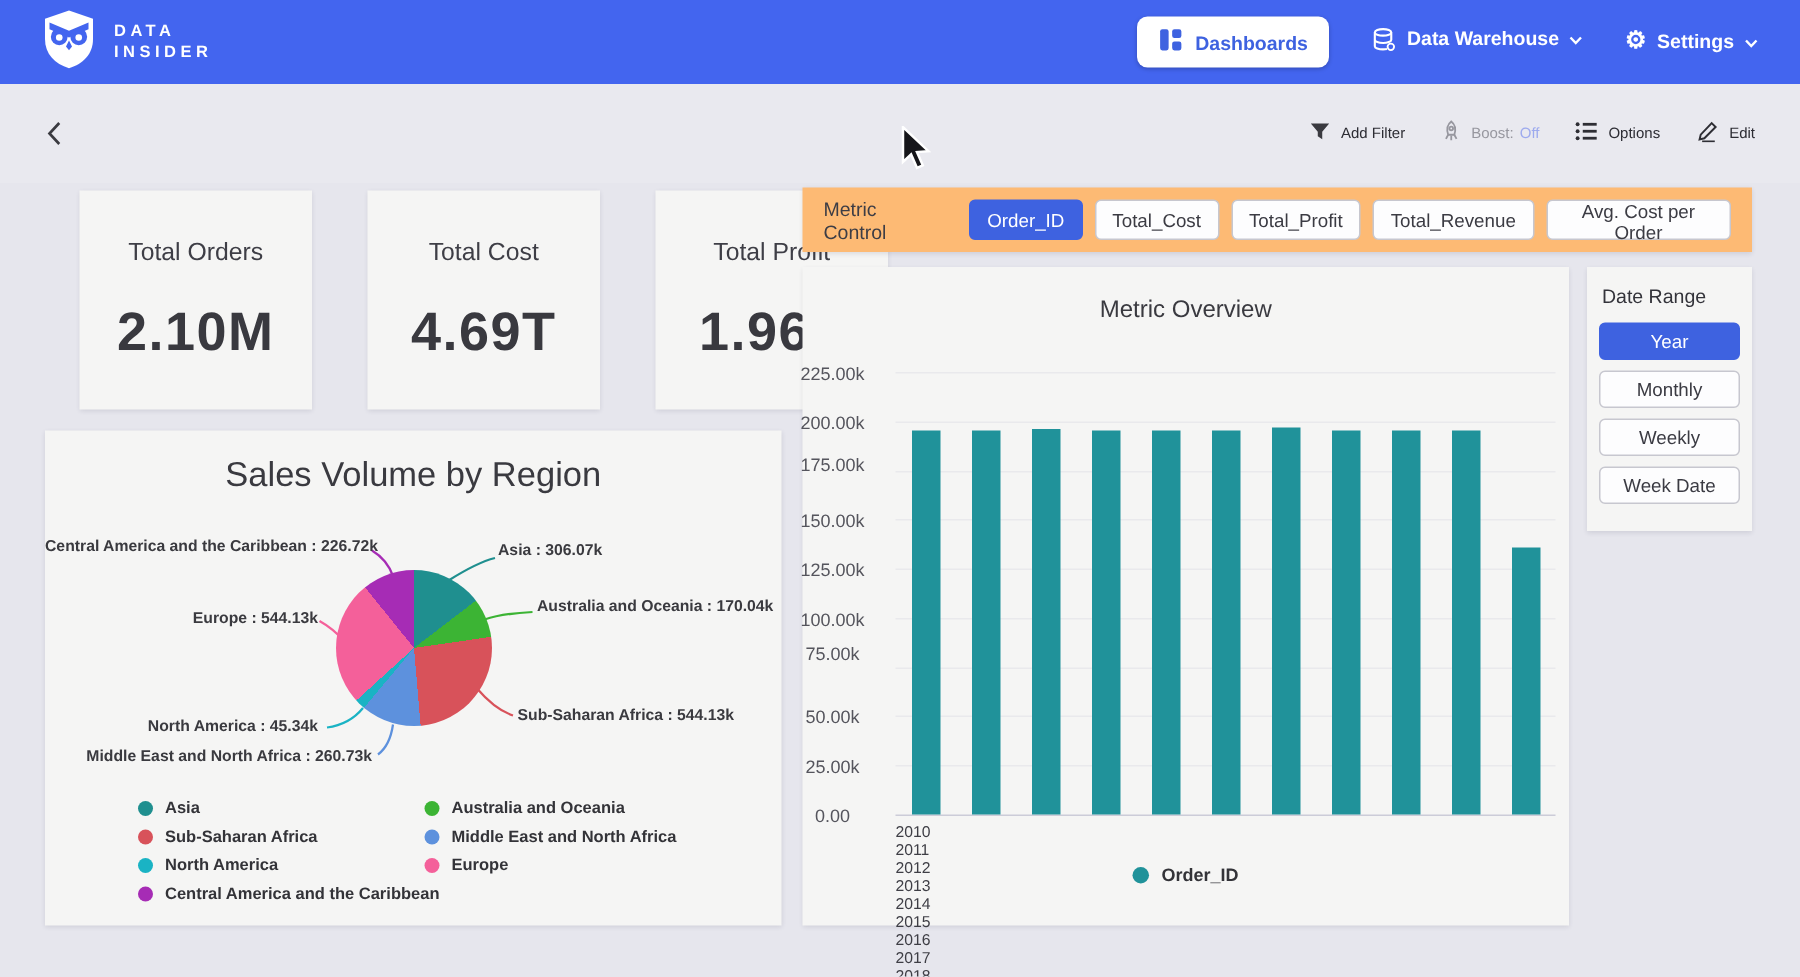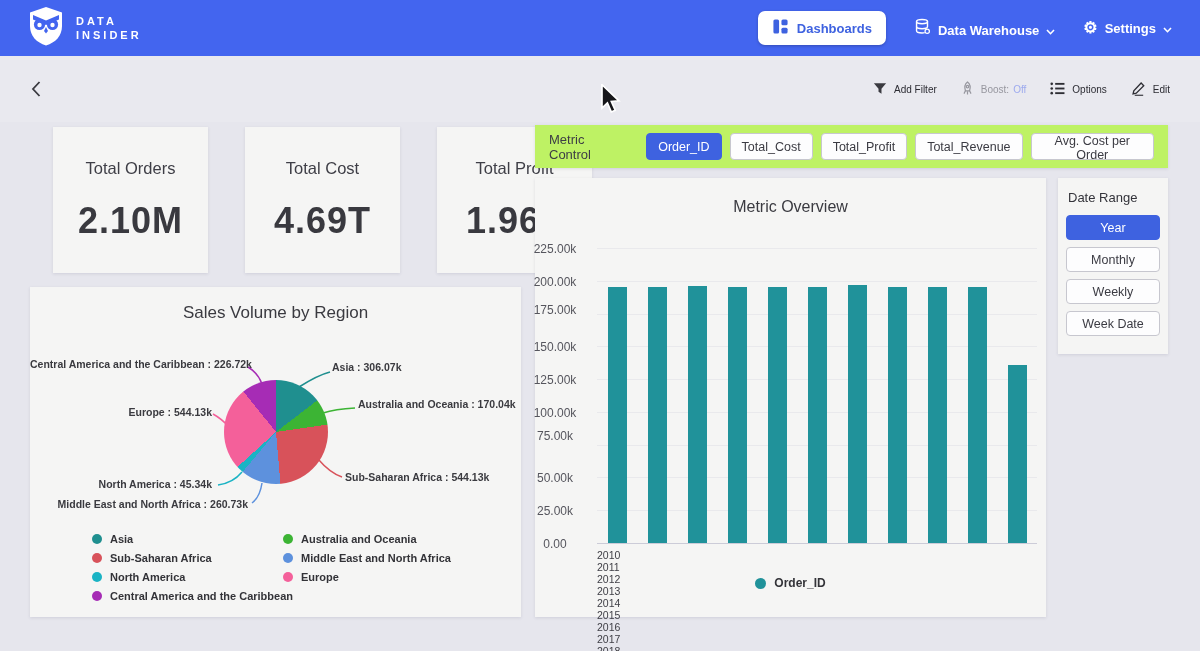--- a/index.html
+++ b/index.html
@@ -10,47 +10,47 @@
   }
   
   .navbar { position:absolute; top:0; left:0; width:1200px; height:56px;
     background:#4365ef; display:flex; align-items:center; padding:0 28px; }
   .brand { display:flex; align-items:center; gap:12px; }
   .brand-text { color:#fff; font-size:11px; font-weight:bold; letter-spacing:3px; line-height:14px; }
   .nav-right { margin-left:auto; display:flex; align-items:center; gap:28px; }
   .nav-pill { display:flex; align-items:center; gap:8px; background:#fff; color:#3e62e0;
     border:none; border-radius:7px; padding:7px 14px; font-size:13px; font-weight:bold;
     box-shadow:0 1px 3px rgba(0,0,20,.25); cursor:pointer; font-family:inherit; }
-  .nav-item { display:flex; align-items:flex-end; gap:7px; color:#fff; font-size:13px; font-weight:bold; cursor:pointer; }
+  .nav-item { display:flex; align-items:flex-start; gap:7px; color:#fff; font-size:13px; font-weight:bold; cursor:pointer; }
   
   .subheader { position:absolute; top:56px; left:0; width:1200px; height:66px;
     display:flex; align-items:center; padding:0 30px; background:#e9e9ef; }
   .back-btn { display:flex; align-items:center; margin-right:14px; cursor:pointer; }
   .page-title { font-size:20px; font-weight:500; color:#2e2e35; }
   .header-actions { margin-left:auto; display:flex; align-items:center; gap:24px; }
   .action { display:flex; align-items:center; gap:7px; font-size:10px; font-weight:500; color:#2c2c33; cursor:pointer; }
   .action.muted { color:#97979f; cursor:default; }
   .boost-state { color:#9daaee; font-weight:500; }
   
   .card { position:absolute; background:#f5f5f4; box-shadow:0 1px 3px rgba(50,50,80,.12); }
   .kpi-row { position:absolute; left:30px; top:127px; display:flex; gap:14px; }
   .kpi-card { width:155px; height:146px; background:#f5f5f4; box-shadow:0 1px 3px rgba(50,50,80,.12);
     display:flex; flex-direction:column; align-items:center;margin-left:23px; }
   .kpi-label { margin-top:32px; font-size:16.5px; font-weight:500; color:#3e3e46; }
   .kpi-value { margin-top:22px; font-size:36px; font-weight:bold; color:#39393f; letter-spacing:1px; }
   
-  .metric-card { left:535px; top:125px; width:633px; height:43px; background:#bef264;
+  .metric-card { left:535px; top:125px; width:633px; height:43px; background:#fdba74;
     display:flex; align-items:center; padding:0 14px; }
   .metric-label { font-size:13px; color:#3d3d45; margin-right:10px; }
   .pill-btn { height:27px; padding:0 11px; margin-left:8px; font-size:12.5px; font-family:inherit;
     color:#3b3b43; background:#fdfdfe; border:1px solid #c7c7cf; border-radius:4px; cursor:pointer; }
   .pill-btn.selected { background:#3e62e0; border-color:#3e62e0; color:#fff; }
   
   .pie-card { left:30px; top:287px; width:491px; height:330px; }
-  .chart-title { text-align:center; font-size:17px; color:#3a3a40; padding-top:16px; }
+  .chart-title { text-align:center; font-size:23px; color:#3a3a40; padding-top:16px; }
   .pie-area { position:absolute; left:0; top:0; width:491px; height:330px; }
   .pie-circle { position:absolute; left:194px; top:93px; width:104px; height:104px; border-radius:50%; }
   .pie-label { position:absolute; font-size:10.5px; font-weight:bold; color:#3a3a3f; white-space:nowrap; }
   #pie-lines { position:absolute; left:0; top:0; width:491px; height:330px; }
   .pie-legend { position:absolute; left:62px; top:246px; display:grid;
     grid-template-columns:191px auto; row-gap:7px; }
   .legend-item { display:flex; align-items:center; gap:8px; font-size:11px; font-weight:bold; color:#333338; white-space:nowrap; }
   .dot { width:10px; height:10px; border-radius:50%; flex:0 0 auto; }
   
   .chart-card { left:535px; top:178px; width:511px; height:439px; }

